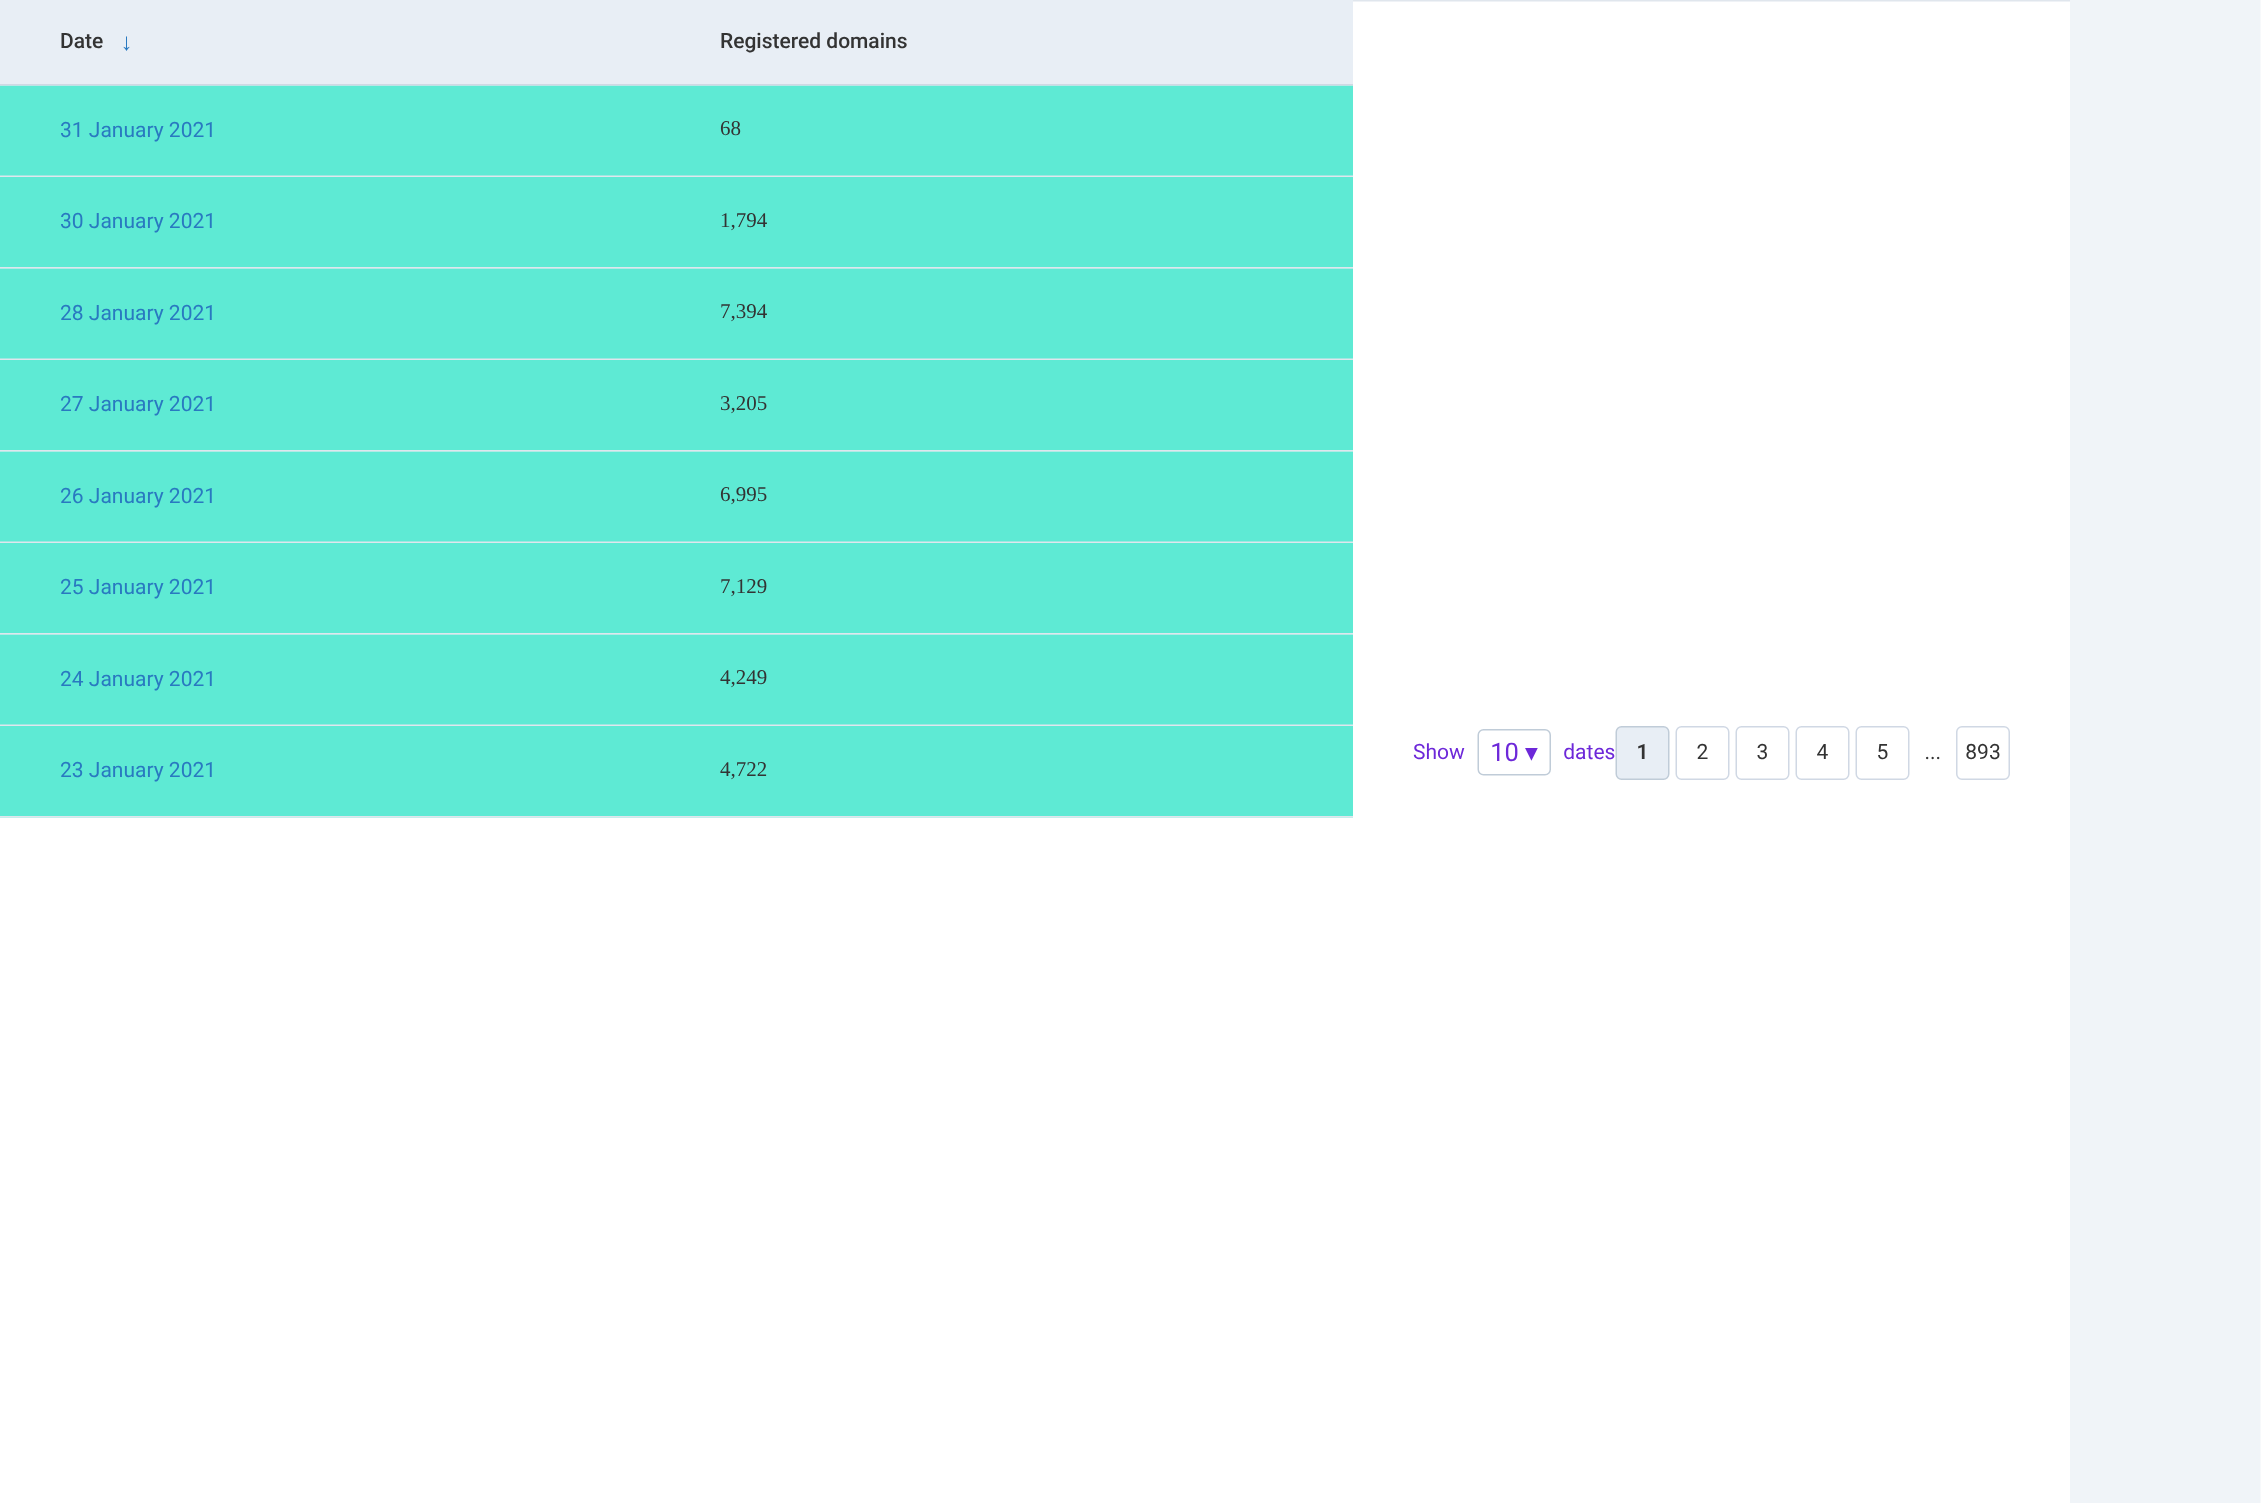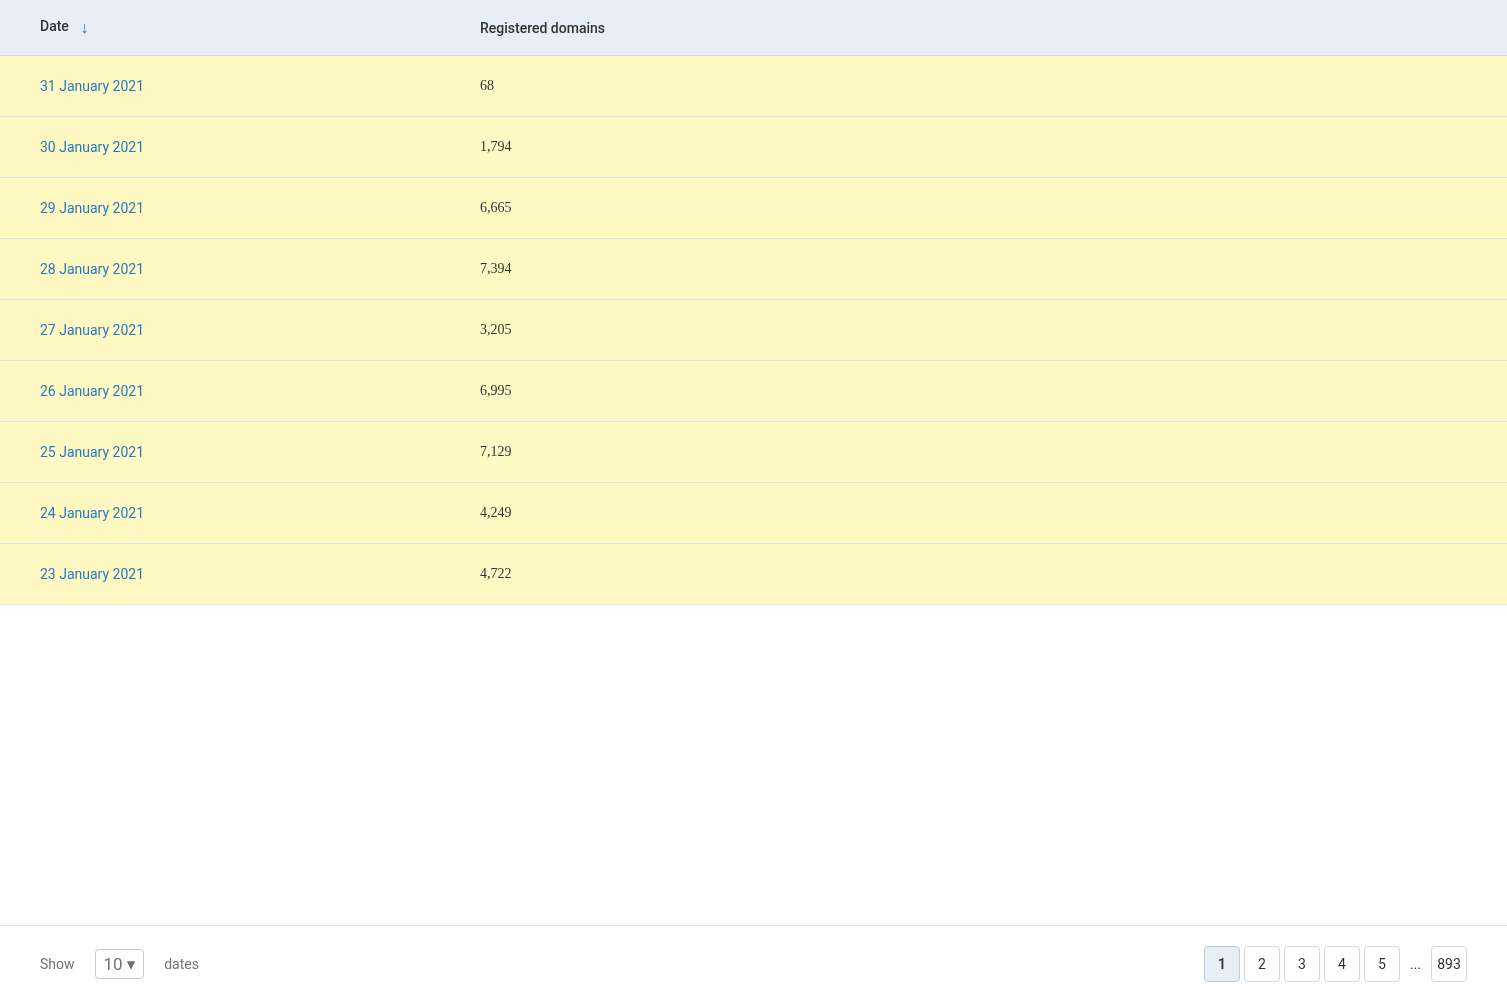--- a/index.html
+++ b/index.html
@@ -11,23 +11,22 @@
     body {
       font-family: -apple-system, BlinkMacSystemFont, 'Segoe UI', Roboto, Arial, sans-serif;
       font-size: 14px;
       background: #f0f4f8;
       color: #333;
     }
 
     .page-wrapper {
       background: #fff;
       min-height: 1002px;
-      width: 1507px;
-      display: flex;
-      flex-direction: column;
+      width: 1380px;
+      display: flex;
     }
 
     .table-container {
       flex: 1;
       padding: 0;
     }
 
     table {
       width: 100%;
       border-collapse: collapse;
@@ -57,21 +56,21 @@
     .sort-icon {
       display: inline-block;
       margin-left: 8px;
       color: #2979c0;
       font-size: 16px;
       vertical-align: middle;
     }
 
     tbody tr {
       border-bottom: 1px solid #e0e6ed;
-      background: #fef9c3;
+      background: #5eead4;
     }
 
     tbody td {
       padding: 22px 40px;
       font-size: 14px;
     }
 
     tbody td.date-cell a {
       color: #2979c0;
       text-decoration: none;
@@ -88,23 +87,23 @@
       align-items: center;
       justify-content: space-between;
       padding: 20px 40px;
       background: #fff;
       border-top: 1px solid #e0e6ed;
     }
 
     .show-control {
       display: flex;
       align-items: center;
-      gap: 20px;
-      font-size: 14px;
-      color: #737373;
+      gap: 8px;
+      font-size: 14px;
+      color: #6d28d9;
     }
 
     .show-select {
       display: flex;
       align-items: center;
       border: 1px solid #c0ccd8;
       border-radius: 4px;
       padding: 4px 8px;
       background: #fff;
       font-size: 17px;
@@ -165,24 +164,20 @@
       <tbody id="table-body">
       <tr>
             <td class="date-cell"><a href="#">31 January 2021</a></td>
             <td class="domains-cell">68</td>
           </tr>
           <tr>
             <td class="date-cell"><a href="#">30 January 2021</a></td>
             <td class="domains-cell">1,794</td>
           </tr>
           <tr>
-            <td class="date-cell"><a href="#">29 January 2021</a></td>
-            <td class="domains-cell">6,665</td>
-          </tr>
-          <tr>
             <td class="date-cell"><a href="#">28 January 2021</a></td>
             <td class="domains-cell">7,394</td>
           </tr>
           <tr>
             <td class="date-cell"><a href="#">27 January 2021</a></td>
             <td class="domains-cell">3,205</td>
           </tr>
           <tr>
             <td class="date-cell"><a href="#">26 January 2021</a></td>
             <td class="domains-cell">6,995</td>

